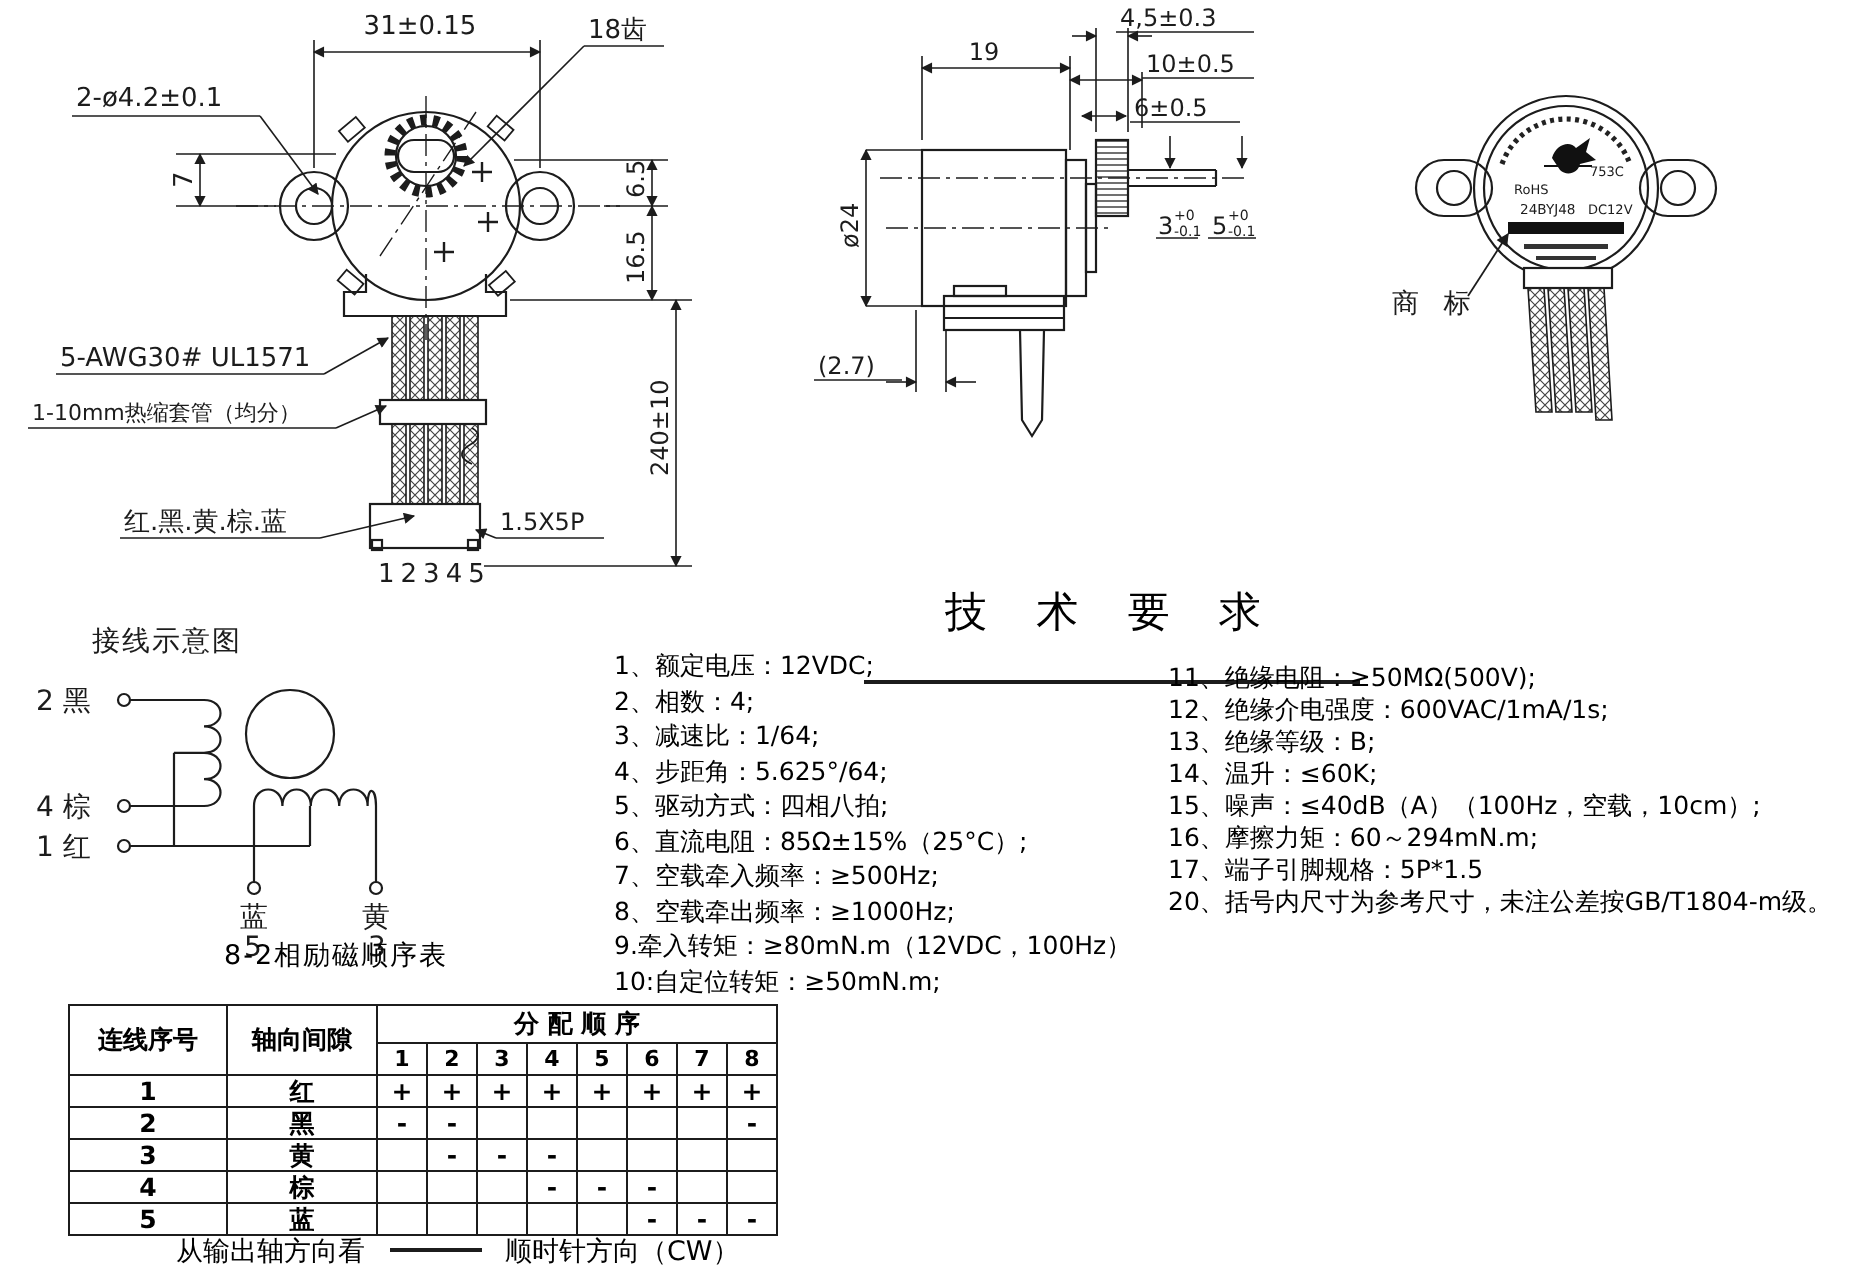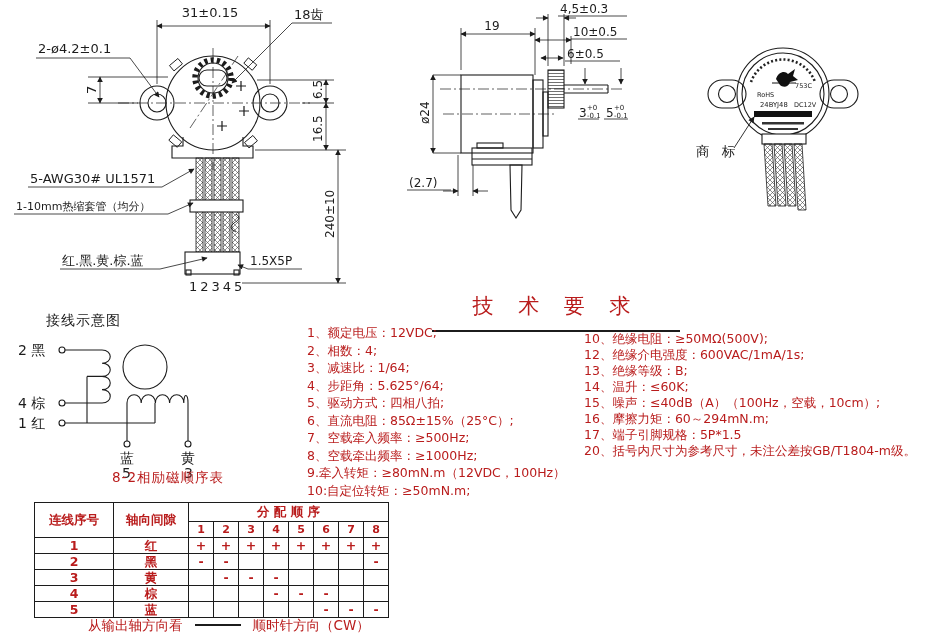--- a/index.html
+++ b/index.html
@@ -1,23 +1,23 @@
 <!DOCTYPE html>
 <html><head>
 <meta charset="utf-8">
 <style>
   html,body{margin:0;padding:0;background:#fff;}
   #page{position:relative;width:930px;height:642px;background:#fff;overflow:hidden;
-        font-family:"DejaVu Sans","Liberation Sans",sans-serif;color:#b91c1c;}
+        font-family:"DejaVu Sans","Liberation Sans",sans-serif;color:#000000;}
   svg{position:absolute;overflow:visible;}
   svg text{fill:#1c1c1c;font-family:"DejaVu Sans","Liberation Sans",sans-serif;}
   .abs{position:absolute;}
   
   #tech-title{left:432px;top:292px;width:248px;text-align:center;font-size:21px;
-              letter-spacing:9px;border-bottom:2px solid #1c1c1c;padding-bottom:10px;}
+              letter-spacing:9px;border-bottom:2px solid #1c1c1c;padding-bottom:20px;}
   #tech-left{left:307px;top:324px;width:288px;font-size:12.5px;line-height:17.5px;white-space:nowrap;}
   #tech-right{left:584px;top:331px;width:346px;font-size:12.5px;line-height:16px;white-space:nowrap;}
   
   #seq-title{left:112px;top:469px;font-size:13.5px;letter-spacing:1px;}
   #seq-table{left:34px;top:502px;border-collapse:collapse;table-layout:fixed;font-weight:bold;}
   #seq-table td{border:1px solid #1c1c1c;text-align:center;padding:0;font-size:12.5px;
                 height:15px;line-height:15px;overflow:hidden;}
   #seq-table td.hd{height:18px;line-height:18px;}
   #seq-table td.num{font-size:11px;height:15px;line-height:15px;}
   #seq-footer{left:88px;top:617px;font-size:13.5px;white-space:nowrap;text-align:right;}
@@ -264,21 +264,21 @@
     <div>3、减速比：1/64;</div>
     <div>4、步距角：5.625°/64;</div>
     <div>5、驱动方式：四相八拍;</div>
     <div>6、直流电阻：85Ω±15%（25°C）;</div>
     <div>7、空载牵入频率：≥500Hz;</div>
     <div>8、空载牵出频率：≥1000Hz;</div>
     <div>9.牵入转矩：≥80mN.m（12VDC，100Hz）</div>
     <div>10:自定位转矩：≥50mN.m;</div>
   </div>
   <div class="abs" id="tech-right">
-    <div>10、绝缘电阻：≥50MΩ(500V);</div>
+    <div>11、绝缘电阻：≥50MΩ(500V);</div>
     <div>12、绝缘介电强度：600VAC/1mA/1s;</div>
     <div>13、绝缘等级：B;</div>
     <div>14、温升：≤60K;</div>
     <div>15、噪声：≤40dB（A）（100Hz，空载，10cm）;</div>
     <div>16、摩擦力矩：60～294mN.m;</div>
     <div>17、端子引脚规格：5P*1.5</div>
     <div>20、括号内尺寸为参考尺寸，未注公差按GB/T1804-m级。</div>
   </div>
 
   <div class="abs" id="seq-title">8-2相励磁顺序表</div>

